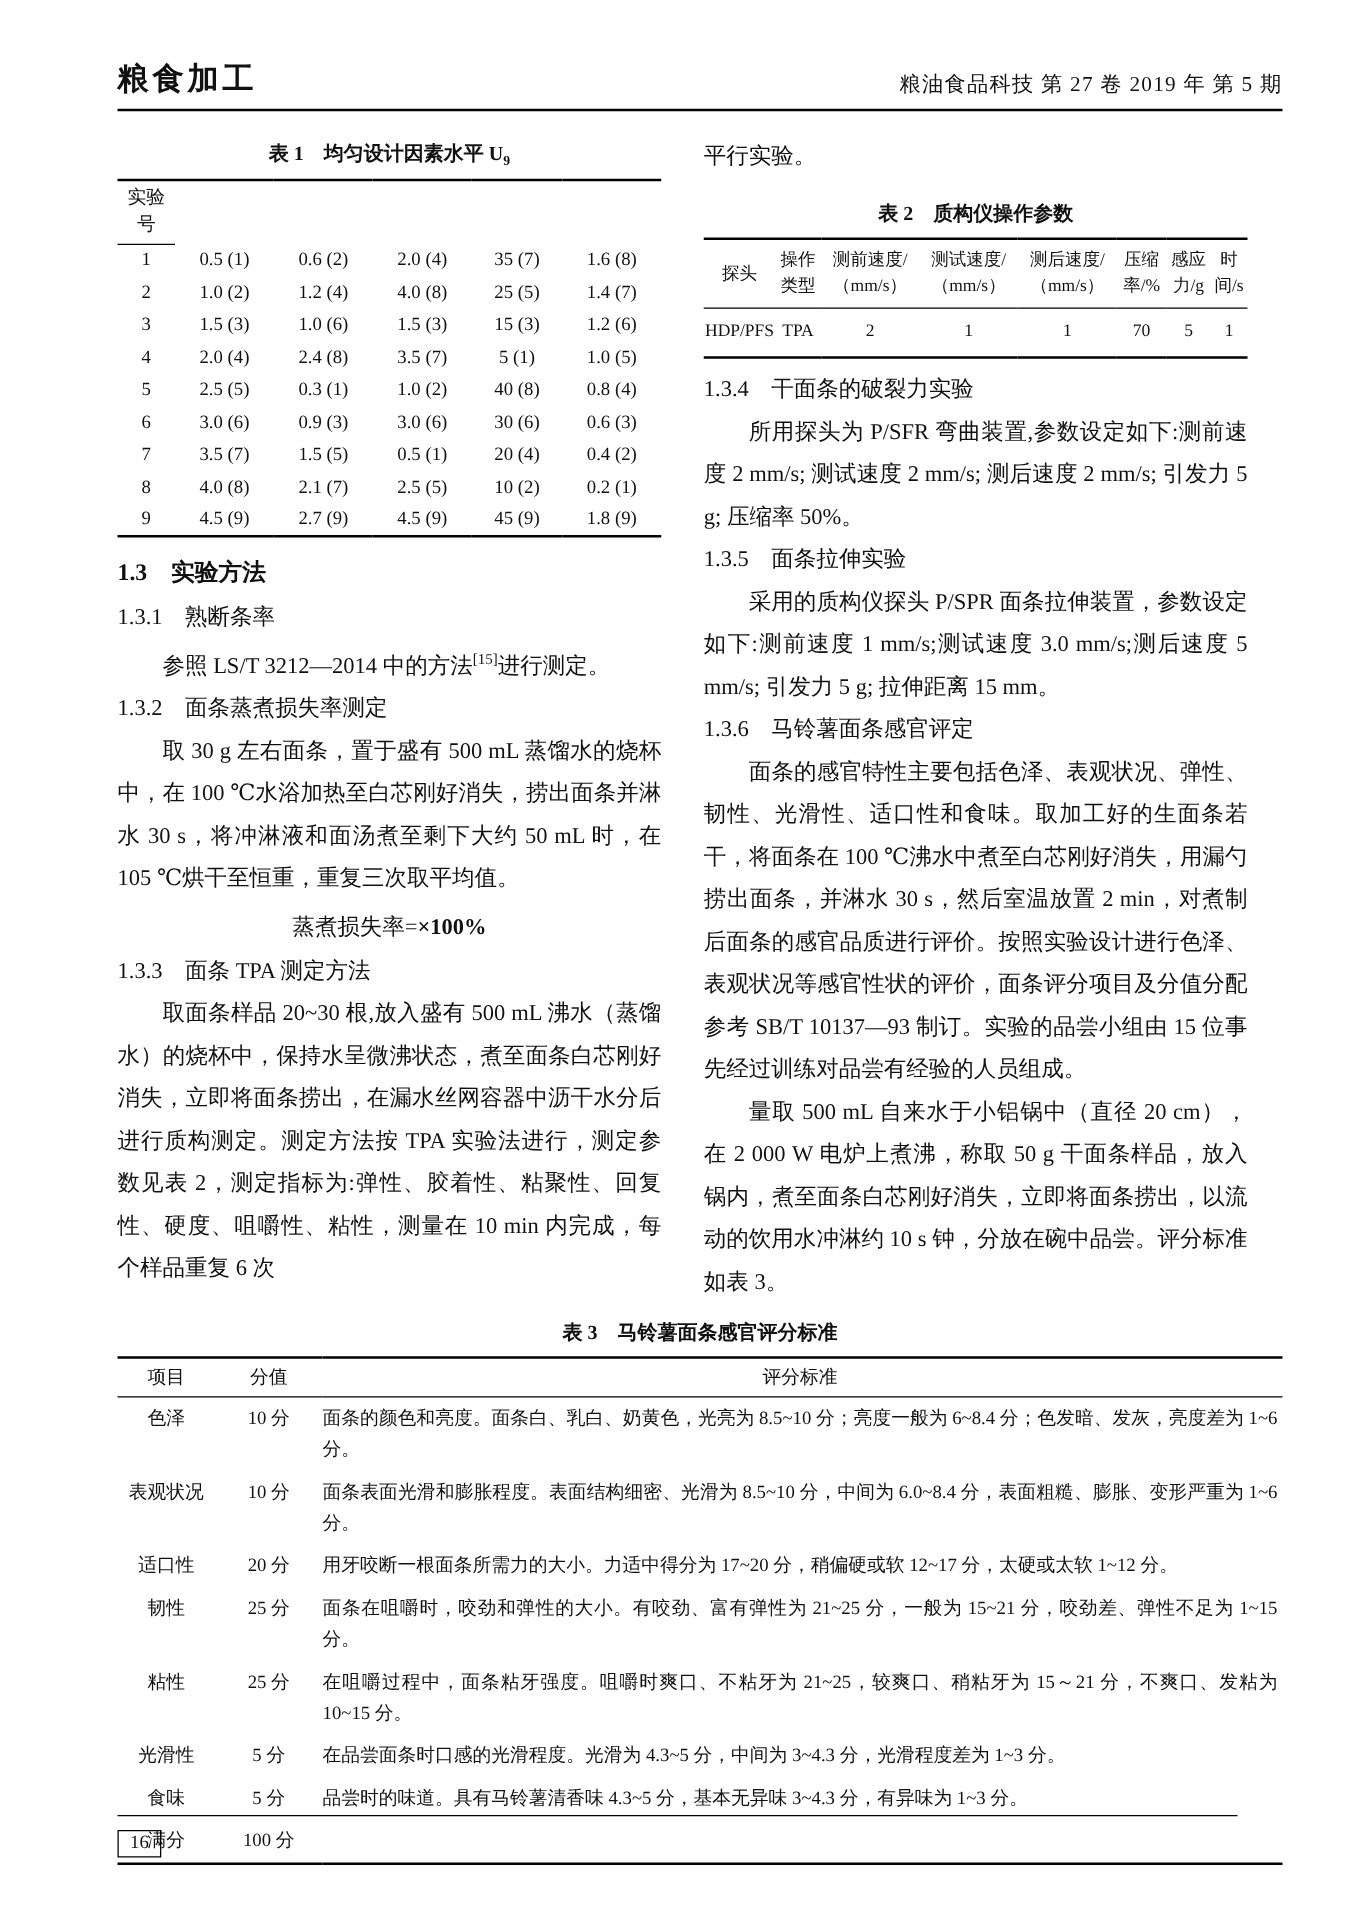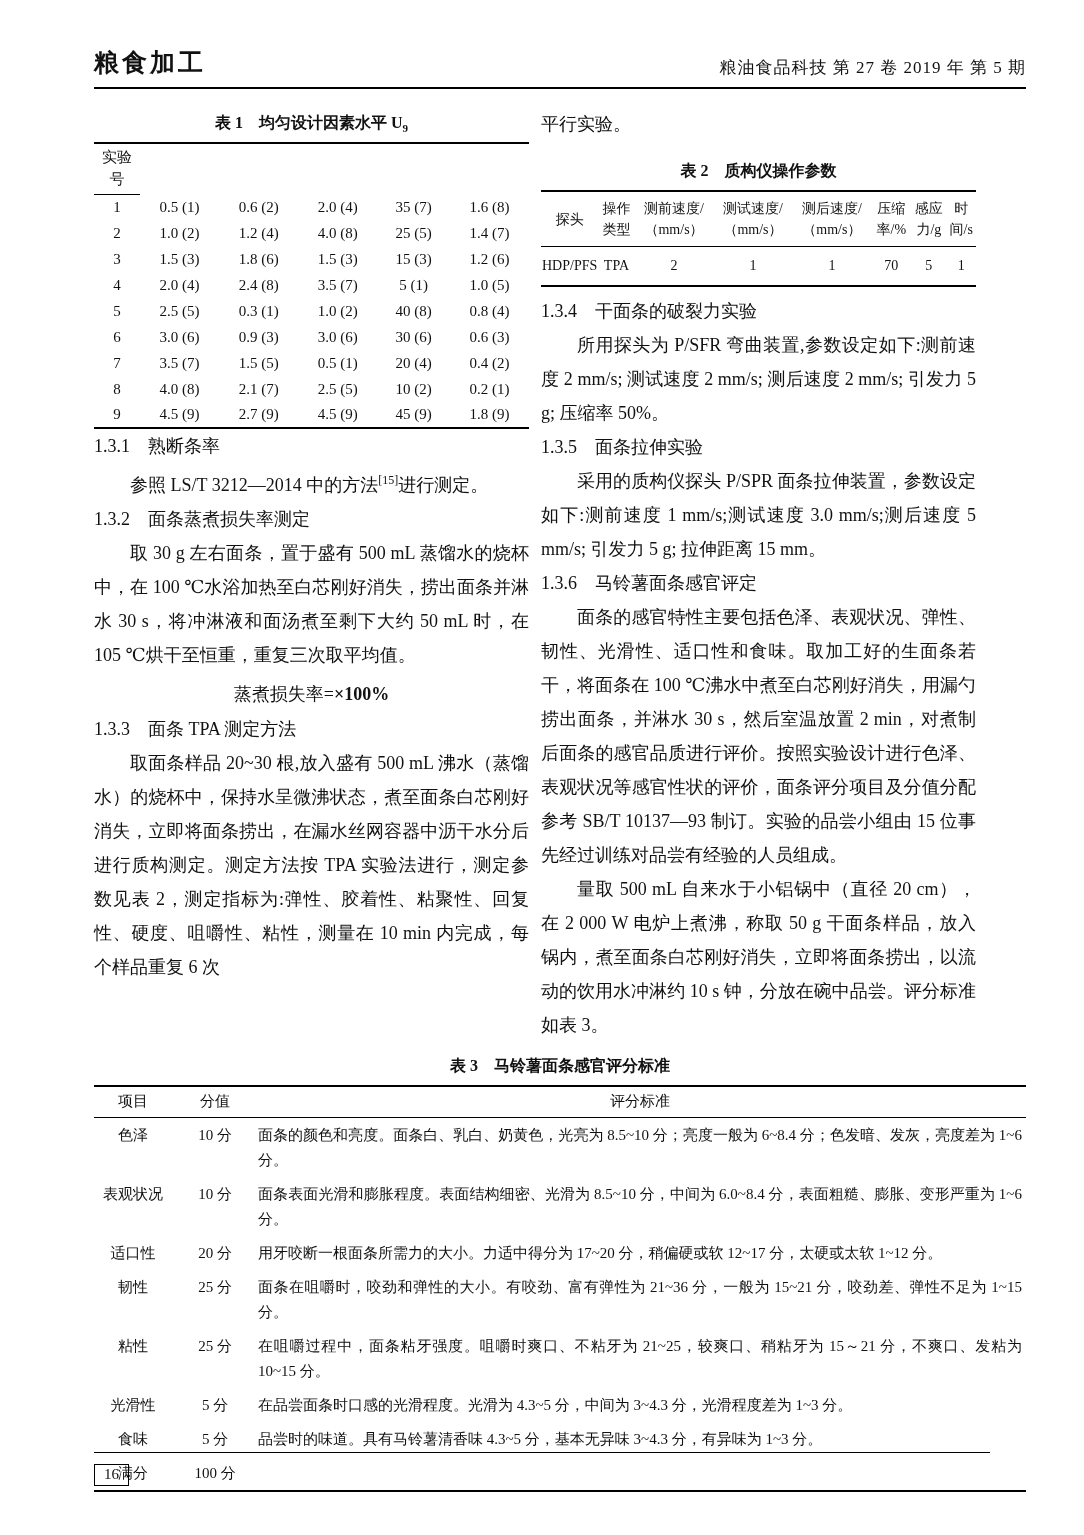--- a/index.html
+++ b/index.html
@@ -6,21 +6,21 @@
   html,body { background:#ffffff; }
   body { width:1084px; height:1535px; font-family:"Liberation Serif","DejaVu Serif",serif; color:#111; }
   .page { position:relative; width:1084px; height:1535px; overflow:hidden; padding:46px 58px 0 94px; }
 
   
   .pg-header { display:flex; justify-content:space-between; align-items:flex-end; padding-bottom:8px; border-bottom:2.5px solid #000; }
   .pg-header .section-name { font-family:"Liberation Sans","DejaVu Sans",sans-serif; font-weight:bold; font-size:25px; letter-spacing:3px; }
   .pg-header .journal-info { font-size:17px; letter-spacing:1px; }
 
   
-  .columns { display:flex; gap:12px; margin-top:18px; }
+  .columns { display:flex; gap:34px; margin-top:18px; }
   .col { width:435px; }
 
   .tbl-title { text-align:center; font-weight:bold; font-size:16px; margin:6px 0 8px; }
 
   table { border-collapse:collapse; width:100%;font-family:Liberation Serif, serif; }
   
   .t1 { font-size:15px; border-top:2.5px solid #000; border-bottom:2.5px solid #000; }
   .t1 th, .t1 td { font-weight:normal; text-align:center; vertical-align:middle; padding:3px 2px; }
   .t1 th.rowhead { border-bottom:1.5px solid #000; width:46px; line-height:1.45; }
   .t1 td { height:26px; }
@@ -104,21 +104,21 @@
               <td>1.0 (2)</td>
               <td>1.2 (4)</td>
               <td>4.0 (8)</td>
               <td>25 (5)</td>
               <td>1.4 (7)</td>
             </tr>
 
             <tr>
               <td>3</td>
               <td>1.5 (3)</td>
-              <td>1.8 (6)</td>
+              <td>1.0 (6)</td>
               <td>1.5 (3)</td>
               <td>15 (3)</td>
               <td>1.2 (6)</td>
             </tr>
 
             <tr>
               <td>4</td>
               <td>2.0 (4)</td>
               <td>2.4 (8)</td>
               <td>3.5 (7)</td>
@@ -166,20 +166,21 @@
               <td>9</td>
               <td>4.5 (9)</td>
               <td>2.7 (9)</td>
               <td>4.5 (9)</td>
               <td>45 (9)</td>
               <td>1.8 (9)</td>
             </tr>
           </tbody>
       </table>
 
+      <div class="h2">1.3　实验方法</div>
       <div class="h3">1.3.1　熟断条率</div>
       <p class="para"><span>参照 LS/T 3212—2014 中的方法</span><sup>[15]</sup><span>进行测定。</span></p>
       <div class="h3">1.3.2　面条蒸煮损失率测定</div>
       <p class="para">取 30 g 左右面条，置于盛有 500 mL 蒸馏水的烧杯中，在 100 ℃水浴加热至白芯刚好消失，捞出面条并淋水 30 s，将冲淋液和面汤煮至剩下大约 50 mL 时，在 105 ℃烘干至恒重，重复三次取平均值。</p>
 
       <div class="formula">
         <span>蒸煮损失率=</span>
         <span class="suffix">×100%</span>
       </div>
 
@@ -256,21 +257,21 @@
 
           <tr>
             <td class="c-item">适口性</td>
             <td class="c-score">20 分</td>
             <td class="c-desc">用牙咬断一根面条所需力的大小。力适中得分为 17~20 分，稍偏硬或软 12~17 分，太硬或太软 1~12 分。</td>
           </tr>
 
           <tr>
             <td class="c-item">韧性</td>
             <td class="c-score">25 分</td>
-            <td class="c-desc">面条在咀嚼时，咬劲和弹性的大小。有咬劲、富有弹性为 21~36 分，一般为 15~21 分，咬劲差、弹性不足为 1~15 分。</td>
+            <td class="c-desc">面条在咀嚼时，咬劲和弹性的大小。有咬劲、富有弹性为 21~25 分，一般为 15~21 分，咬劲差、弹性不足为 1~15 分。</td>
           </tr>
 
           <tr>
             <td class="c-item">粘性</td>
             <td class="c-score">25 分</td>
             <td class="c-desc">在咀嚼过程中，面条粘牙强度。咀嚼时爽口、不粘牙为 21~25，较爽口、稍粘牙为 15～21 分，不爽口、发粘为 10~15 分。</td>
           </tr>
 
           <tr>
             <td class="c-item">光滑性</td>

